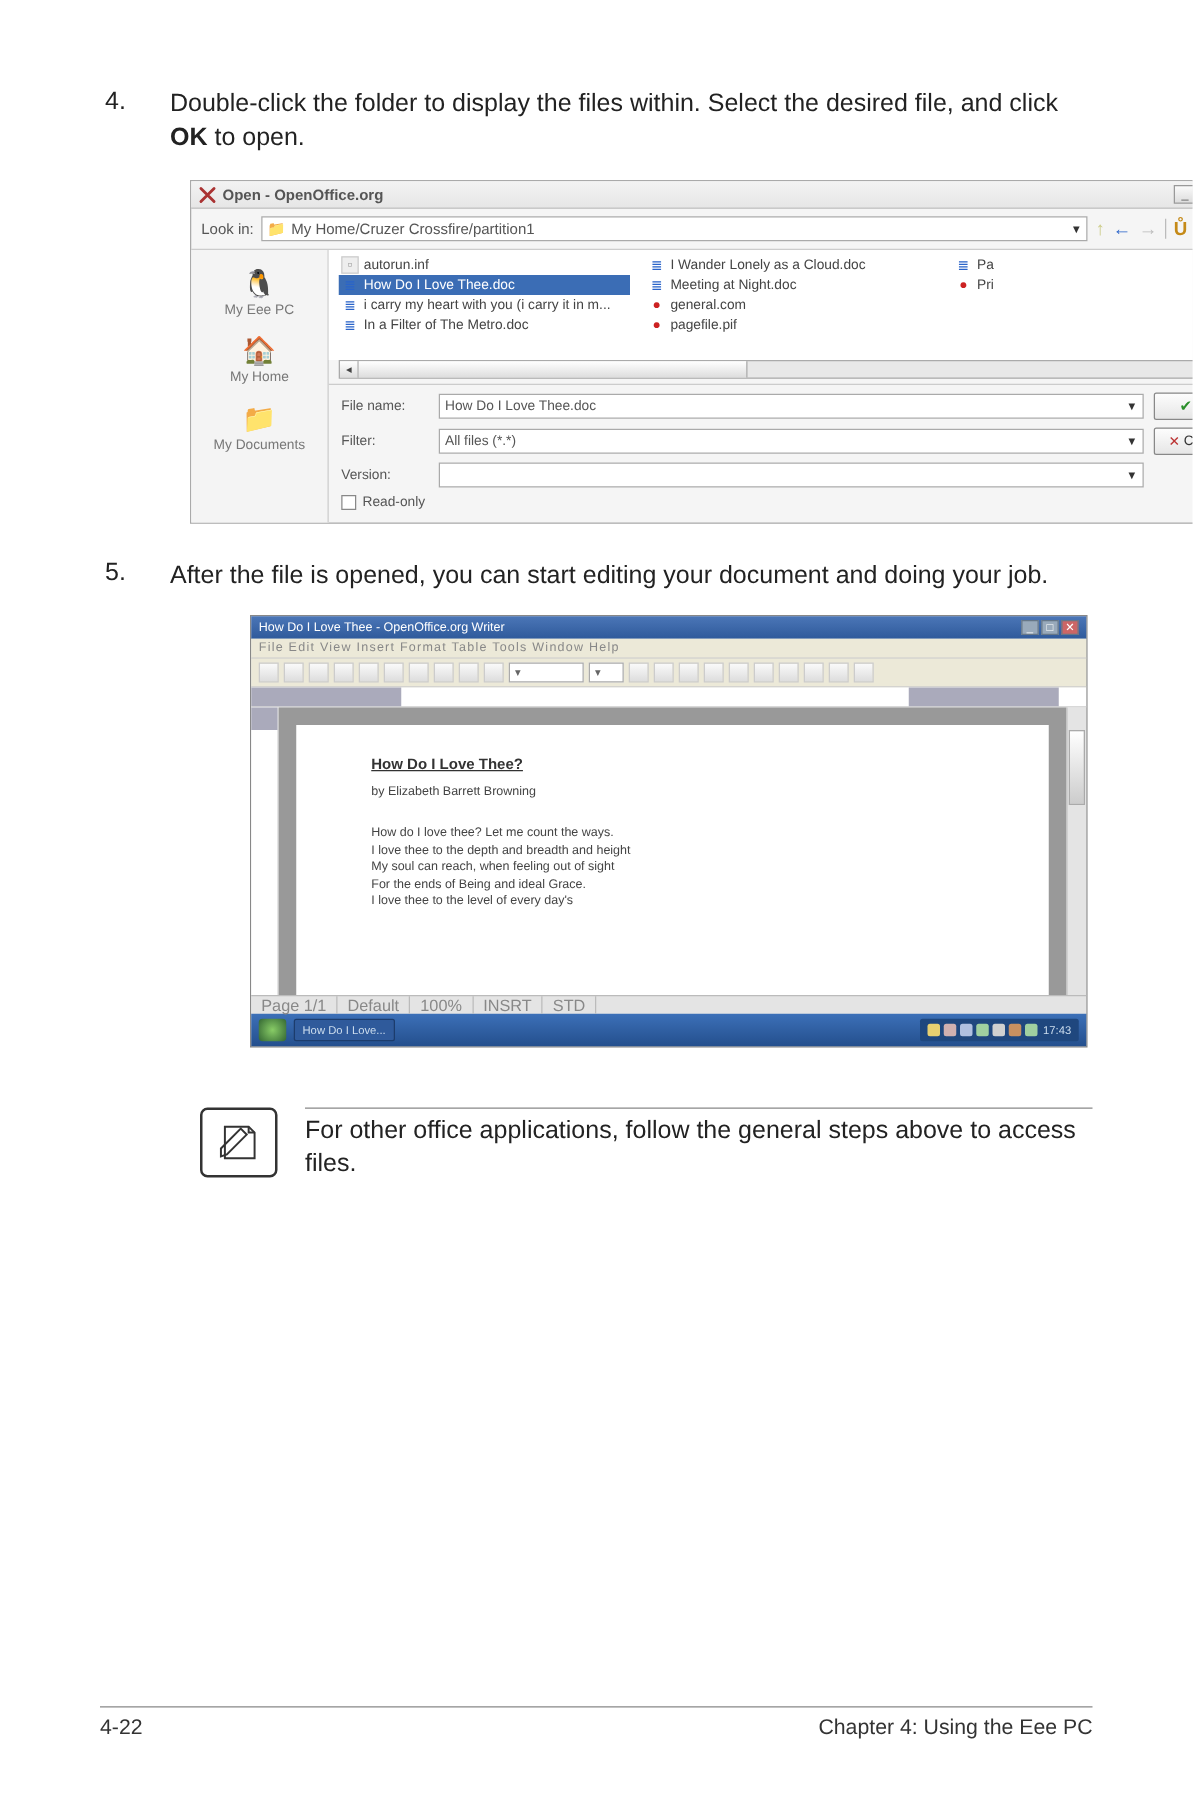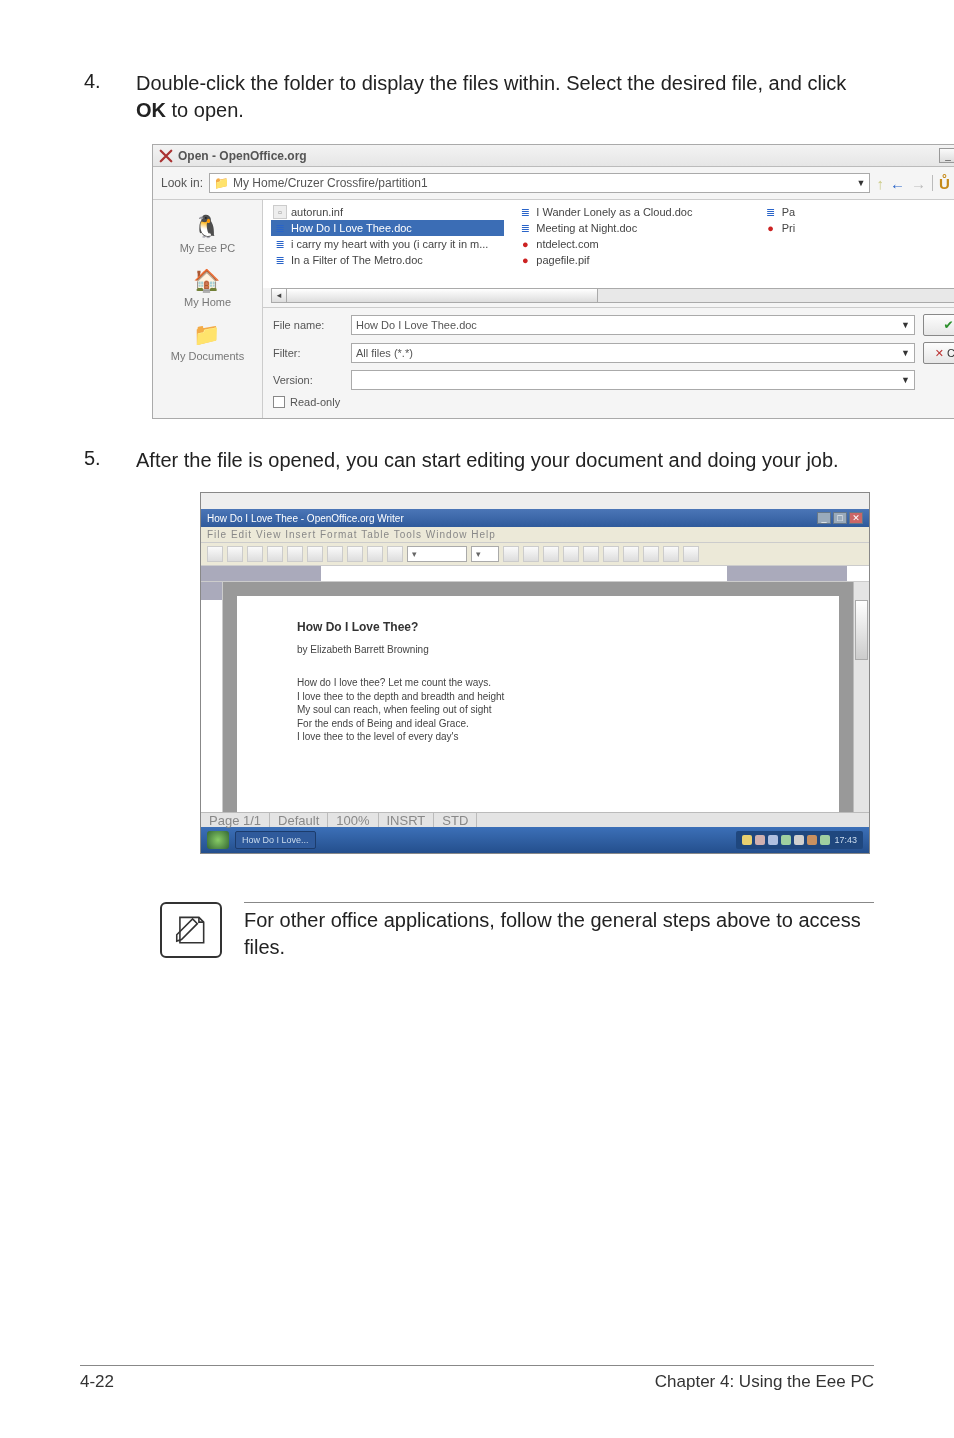--- a/index.html
+++ b/index.html
@@ -51,37 +51,37 @@
   .flabel { width: 70px; font-size: 11px; color: #555; }
   .finput { flex: 1; height: 20px; border: 1px solid #aaa; background: #fff; padding: 0 4px; font-size: 11px; display:flex; align-items:center; justify-content:space-between; }
   .finput .arrow { font-size:9px; color:#333; }
   .fbtn { width: 70px; height: 22px; border: 1px solid #888; background: linear-gradient(#fdfdfd,#e6e6e6); font-size: 11px; color: #333; display:flex; align-items:center; justify-content:center; gap:3px; border-radius:2px; }
   .fbtn .tick { color:#2a8f2a; font-size:12px; }
   .fbtn .x { color:#b33; font-size:11px; }
   .chk { display:flex; align-items:center; gap:5px; font-size:11px; color:#555; margin-top:2px; }
   .chk-box { width:12px; height:12px; border:1px solid #888; background:#fff; }
   
   .writer-wrap { margin: 18px 0 34px 120px; width: 670px; border: 1px solid #888; background: #eee; font-size: 10px; color: #666; }
-  .w-title { background: linear-gradient(#4b76b7,#2f5a9b); color: #fff; padding: 3px 6px; display:flex; justify-content:space-between; align-items:center;margin-top:16px; }
+  .w-title { background: linear-gradient(#4b76b7,#2f5a9b); color: #fff; padding: 3px 6px; display:flex; justify-content:space-between; align-items:center; }
   .w-title .btns { display:flex; gap:2px; }
   .w-title .b { width:14px; height:12px; background:#9ab; border:1px solid #678; font-size:9px; text-align:center; line-height:10px; }
   .w-menu { background:#ece9d8; padding:2px 6px; color:#888; font-size:10px; letter-spacing:1px; border-bottom:1px solid #ccc; }
   .w-tool { background:#ece9d8; padding:3px 6px; display:flex; align-items:center; gap:4px; border-bottom:1px solid #ccc; }
   .w-tool .tb { width:16px; height:16px; background:linear-gradient(#fafafa,#ddd); border:1px solid #ccc; }
   .w-tool .combo { height:16px; border:1px solid #aaa; background:#fff; padding:0 4px; font-size:9px; display:flex; align-items:center; }
   .w-ruler { height:16px; background:#fff; border-bottom:1px solid #ccc; position:relative; }
   .w-ruler .grey { position:absolute; top:0; bottom:0; background:#aab; }
   .w-ruler .grey.l { left:0; width:18%; }
   .w-ruler .grey.r { right:22px; width:18%; }
   .w-body { display:flex; height:230px; }
   .w-vruler { width:22px; background:#fff; border-right:1px solid #ccc; position:relative; }
   .w-vruler .g { position:absolute; left:0; right:0; top:0; height:18px; background:#aab; }
   .w-canvas { flex:1; background:#999; padding:14px 14px 0 14px; position:relative; }
   .w-page { background:#fff; height:100%; padding:24px 60px 8px 60px; font-size:11px; color:#333; }
-  .w-page h4 { font-size:12px; margin-bottom:10px; }
+  .w-page h4 { font-size:12px; margin-bottom:10px;text-decoration:underline; }
   .w-page .byline { font-size:10px; color:#444; margin-bottom:21px; }
   .w-page p { font-size:10px; color:#444; line-height:1.35; }
   .w-vscroll { width:16px; background:#e4e4e4; border-left:1px solid #bbb; position:relative; }
   .w-vscroll .th { position:absolute; top:18px; left:1px; right:1px; height:60px; background:linear-gradient(#fff,#ccc); border:1px solid #aaa; }
   .w-hscroll { height:15px; background:#e4e4e4; border-top:1px solid #bbb; display:flex; }
   .w-hscroll .lab { padding:0 8px; font-size:13px; color:#888; border-right:1px solid #bbb; display:flex; align-items:center; }
   .w-hscroll .track { flex:1; }
   .w-task { height:26px; background:linear-gradient(#3c70b8,#244f8d); display:flex; align-items:center; padding:0 6px; gap:6px; }
   .w-task .start { width:22px; height:18px; background:radial-gradient(circle,#8c6,#363); border-radius:3px; }
   .w-task .item { height:18px; background:#2f5a9b; border:1px solid #1c3c6c; color:#cde; font-size:9px; padding:0 6px; display:flex; align-items:center; border-radius:2px; }
@@ -182,21 +182,21 @@
                 <div class="f-item">
                   <span class="ic doc">≣</span>
                   <span>I Wander Lonely as a Cloud.doc</span>
                 </div>
                 <div class="f-item">
                   <span class="ic doc">≣</span>
                   <span>Meeting at Night.doc</span>
                 </div>
                 <div class="f-item">
                   <span class="ic app">●</span>
-                  <span>ntdelect.com</span>
+                  <span>general.com</span>
                 </div>
                 <div class="f-item">
                   <span class="ic app">●</span>
                   <span>pagefile.pif</span>
                 </div>
               </div>
               <div class="fl-col">
                 <div class="f-item">
                   <span class="ic doc">≣</span>
                   <span>Pa</span>

